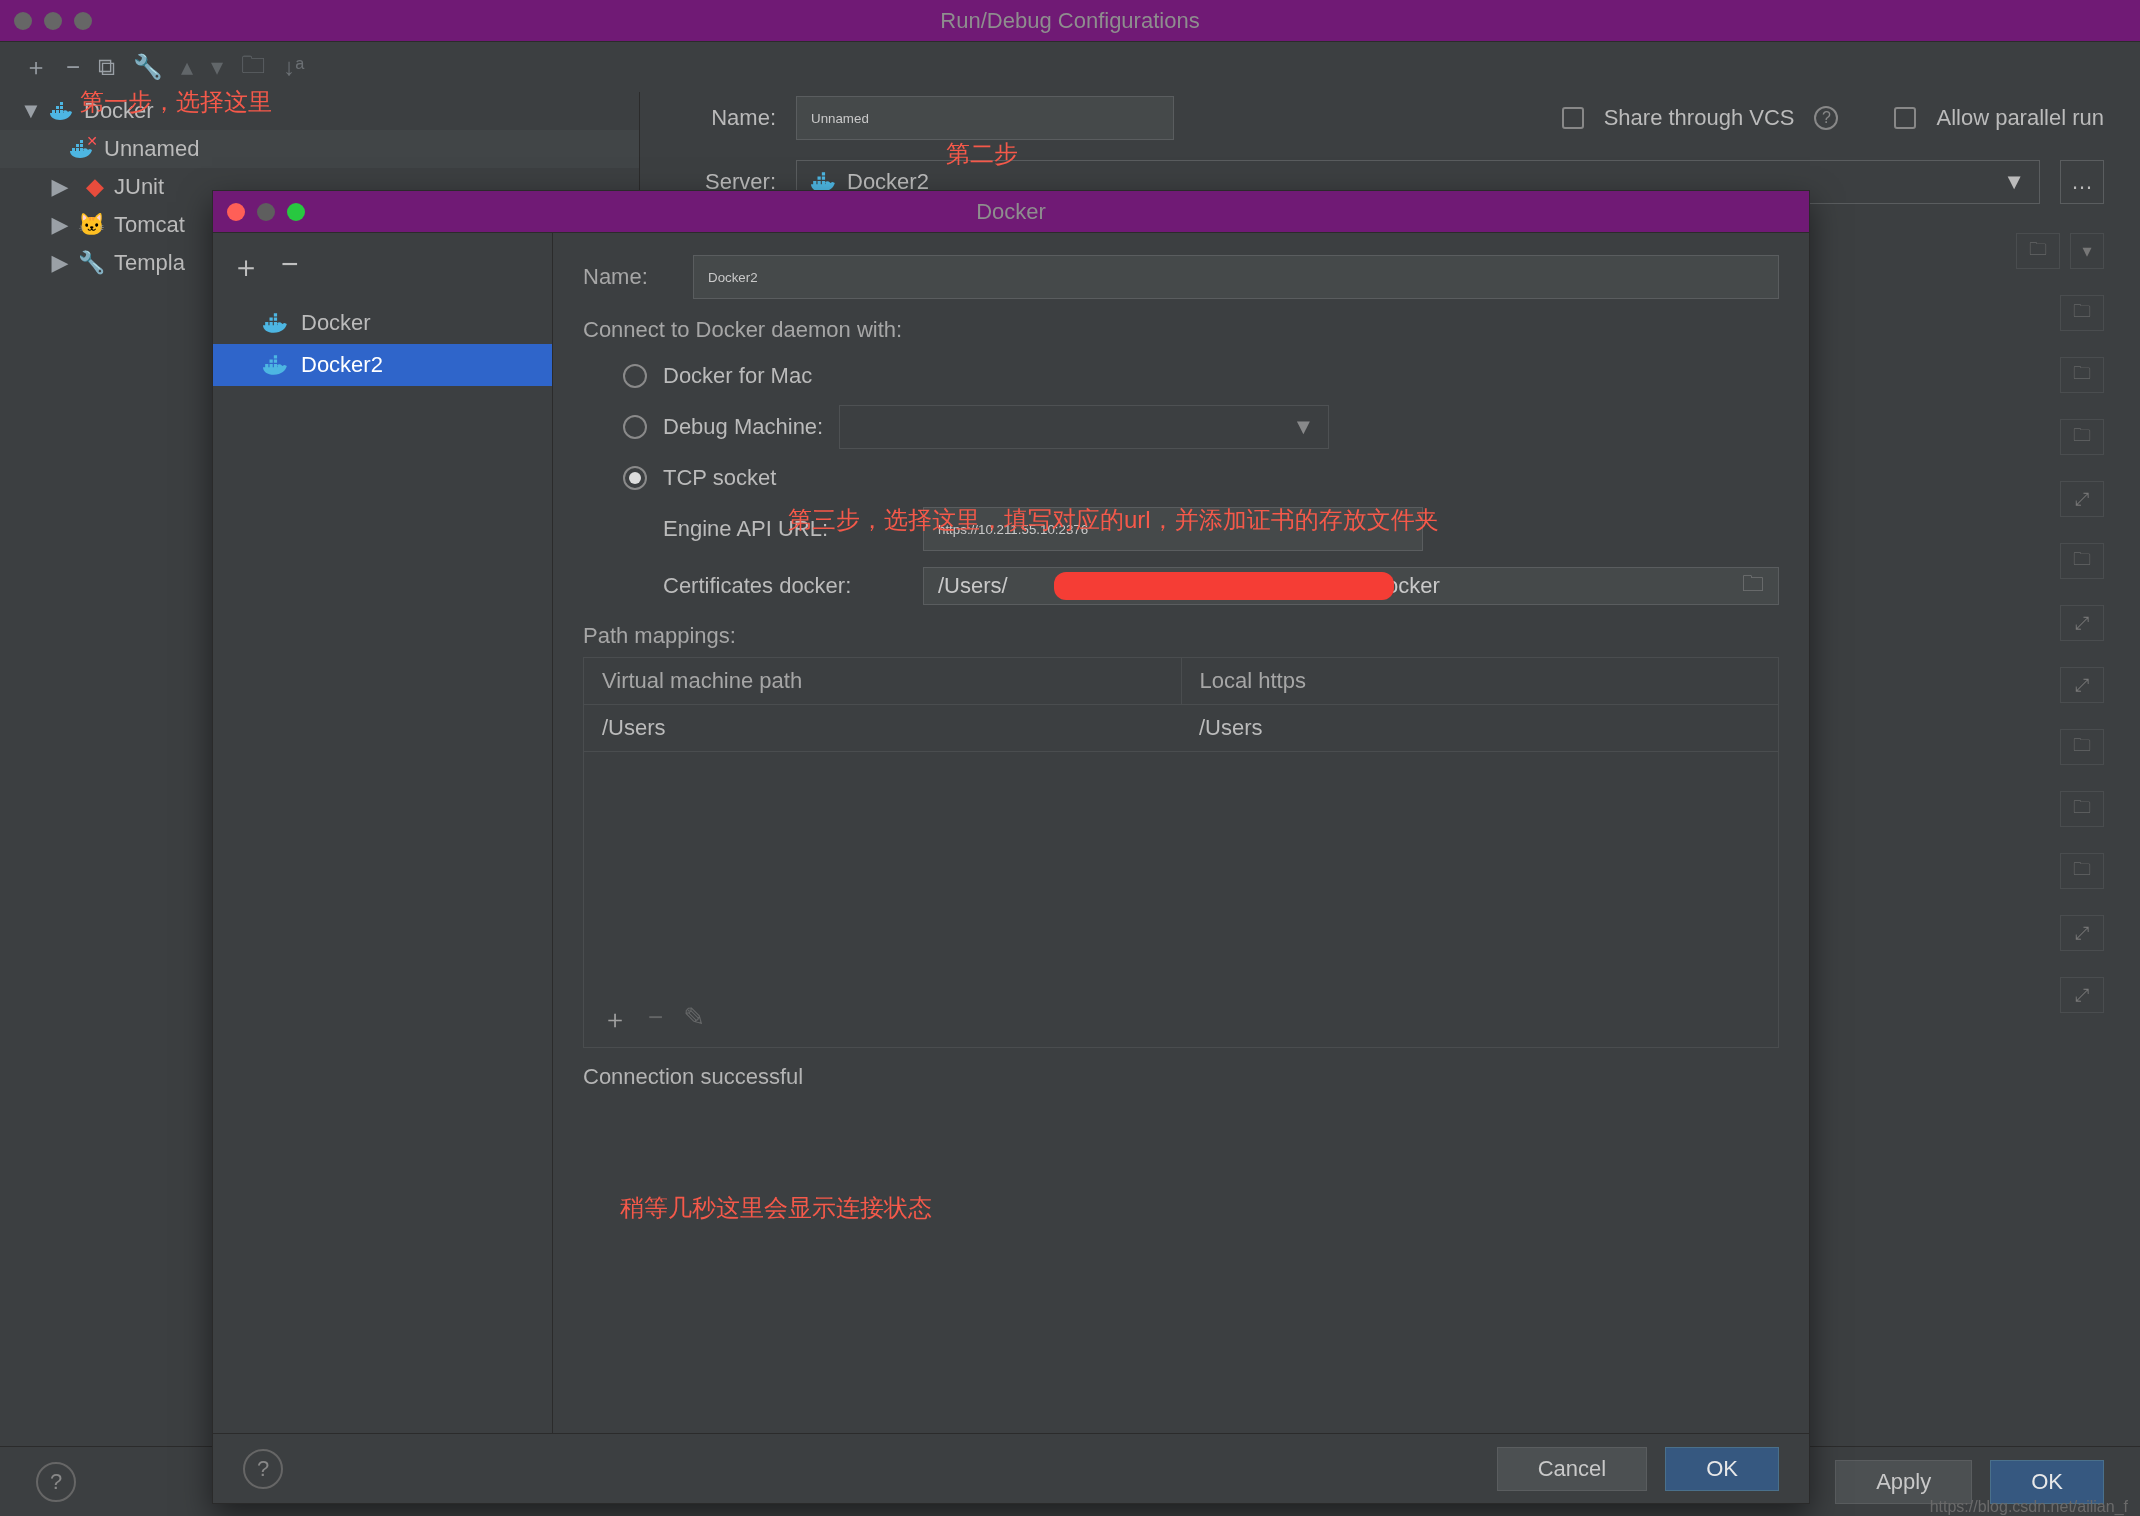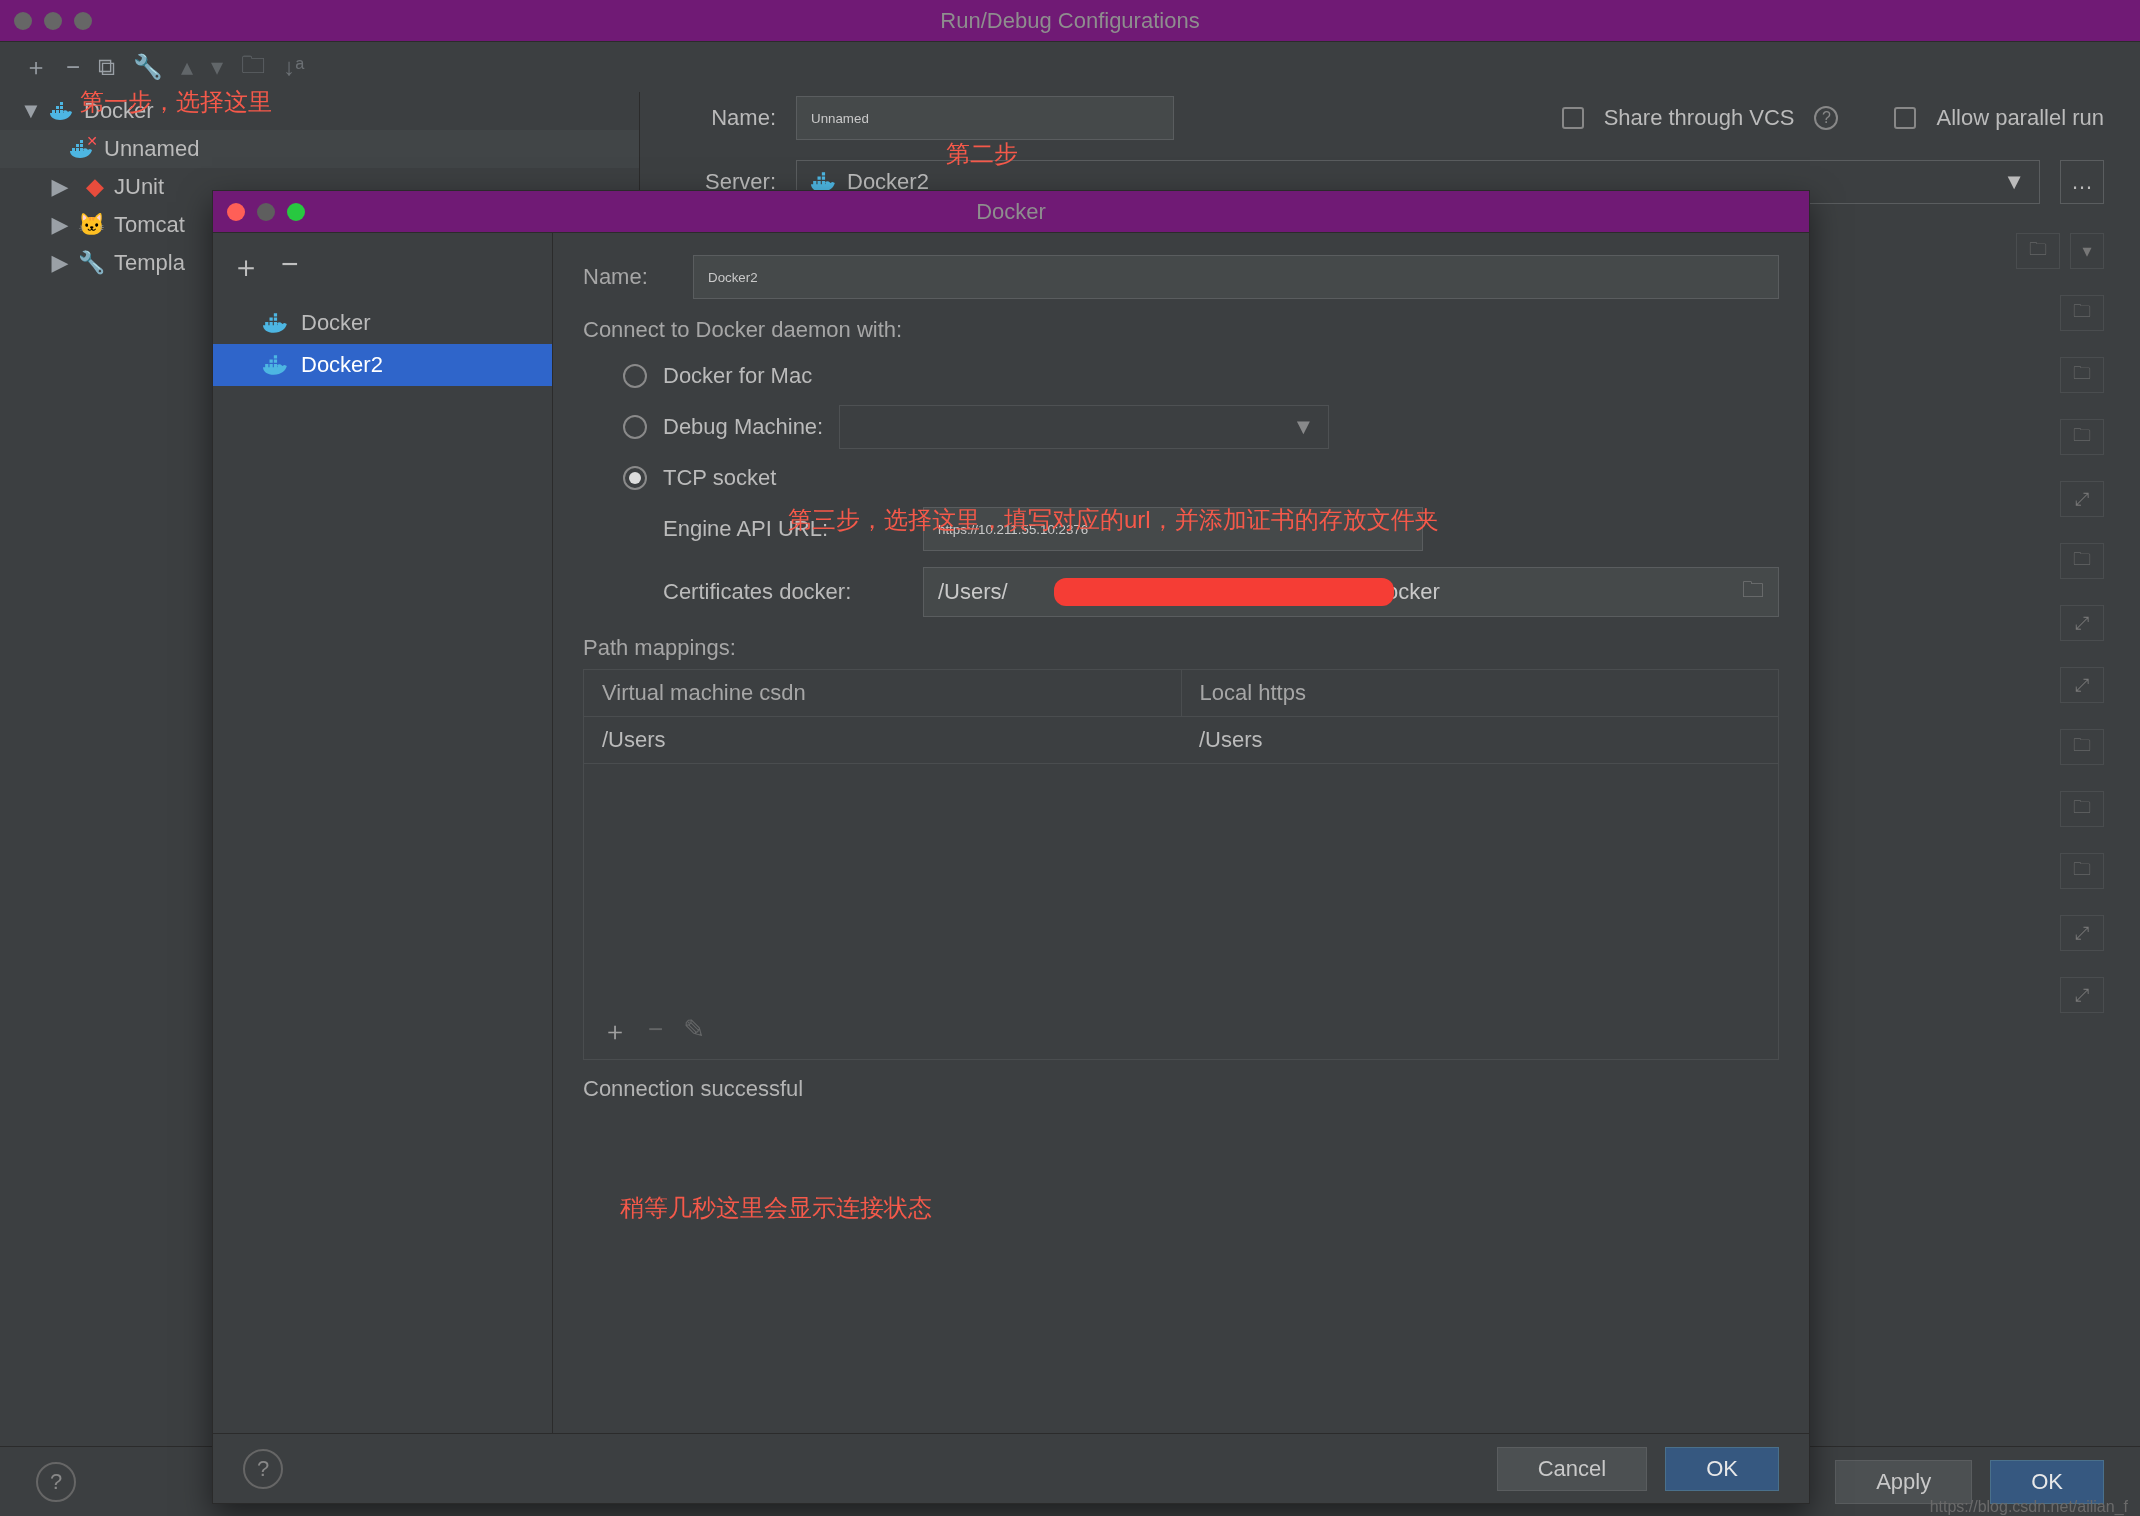--- a/index.html
+++ b/index.html
@@ -50,21 +50,21 @@
   .ml-item.selected { background:#2f65ca; color:#fff; }
   .modal-right { flex:1; padding:22px 30px; overflow:hidden; }
   .mr-row { display:flex; align-items:center; gap:20px; margin-bottom:18px; }
   .mr-label-narrow { width:90px; color:#a6a6a6; }
   .radio { width:24px; height:24px; border:2px solid #8a8a8a; border-radius:50%; display:inline-flex; align-items:center; justify-content:center; }
   .radio.sel::after { content:""; width:12px; height:12px; border-radius:50%; background:#ddd; }
   .radio-row { display:flex; align-items:center; gap:16px; padding-left:40px; margin-bottom:16px; }
   .inset { padding-left:80px; display:flex; align-items:center; gap:20px; margin-bottom:16px; }
   .inset .lbl { width:240px; }
   .small-input { width:500px; height:44px; background:#45494a; border:1px solid #5a5d5f; padding:0 14px; color:#c9c9c9; }
-  .wide-input { flex:1; height:50px; background:#45494a; border:1px solid #5a5d5f; padding:0 14px; color:#c9c9c9; display:flex; align-items:center; position:relative;justify-content:space-between; }
+  .wide-input { flex:1; height:38px; background:#45494a; border:1px solid #5a5d5f; padding:0 14px; color:#c9c9c9; display:flex; align-items:center; position:relative;justify-content:space-between; }
   .redact { position:absolute; left:130px; width:340px; height:28px; background:#f53d35; border-radius:12px; }
   .table { border:1px solid #4a4d4f; margin-top:8px; }
   .thead { display:flex; background:#3c3f41; }
   .th, .td { flex:1; padding:10px 18px; border-bottom:1px solid #4a4d4f; }
   .th { color:#a6a6a6; border-right:1px solid #4a4d4f; }
   .th:last-child, .td:last-child { border-right:none; }
   .trow { display:flex; }
   .tbl-toolbar { display:flex; gap:20px; padding:10px 18px; font-size:26px; color:#a0a0a0; }
   .status { margin-top:16px; color:#b4b4b4; }
   .modal-footer { height:70px; border-top:1px solid #2b2b2b; display:flex; align-items:center; justify-content:space-between; padding:0 30px; }
@@ -273,21 +273,21 @@
         <div class="wide-input">
           <span>/Users/</span>
           <div class="redact"></div>
           <span style="margin-left:360px">/docker</span>
           <span style="margin-left:auto;color:#888">🗀</span>
         </div>
       </div>
       <div style="margin:18px 0 6px 0;color:#a6a6a6">Path mappings:</div>
       <div class="table">
         <div class="thead">
-          <div class="th">Virtual machine csdn</div>
+          <div class="th">Virtual machine path</div>
           <div class="th">Local https</div>
         </div>
         <div class="trow">
           <div class="td">/Users</div>
           <div class="td">/Users</div>
         </div>
         <div style="height:240px"></div>
         <div class="tbl-toolbar">
           <span>＋</span>
           <span style="opacity:.4">−</span>

